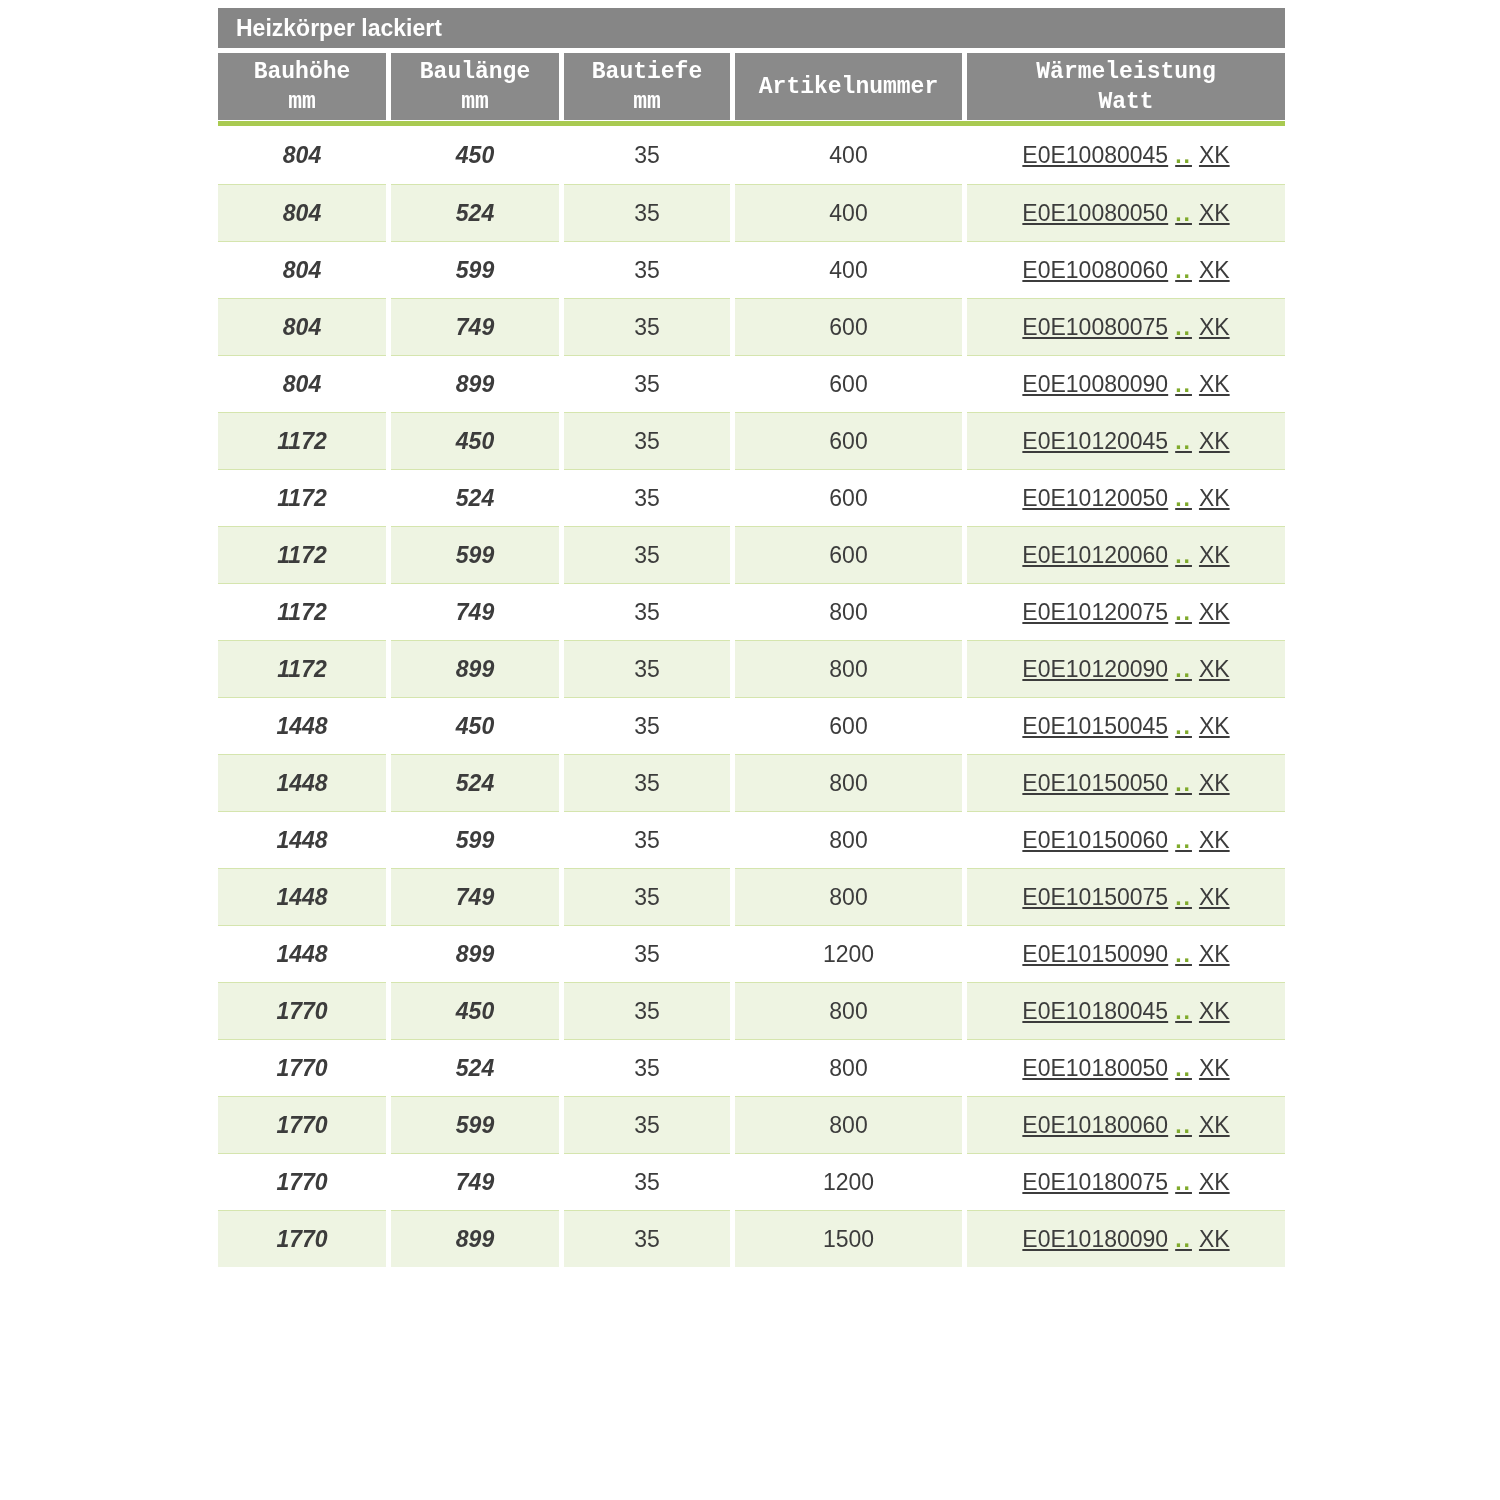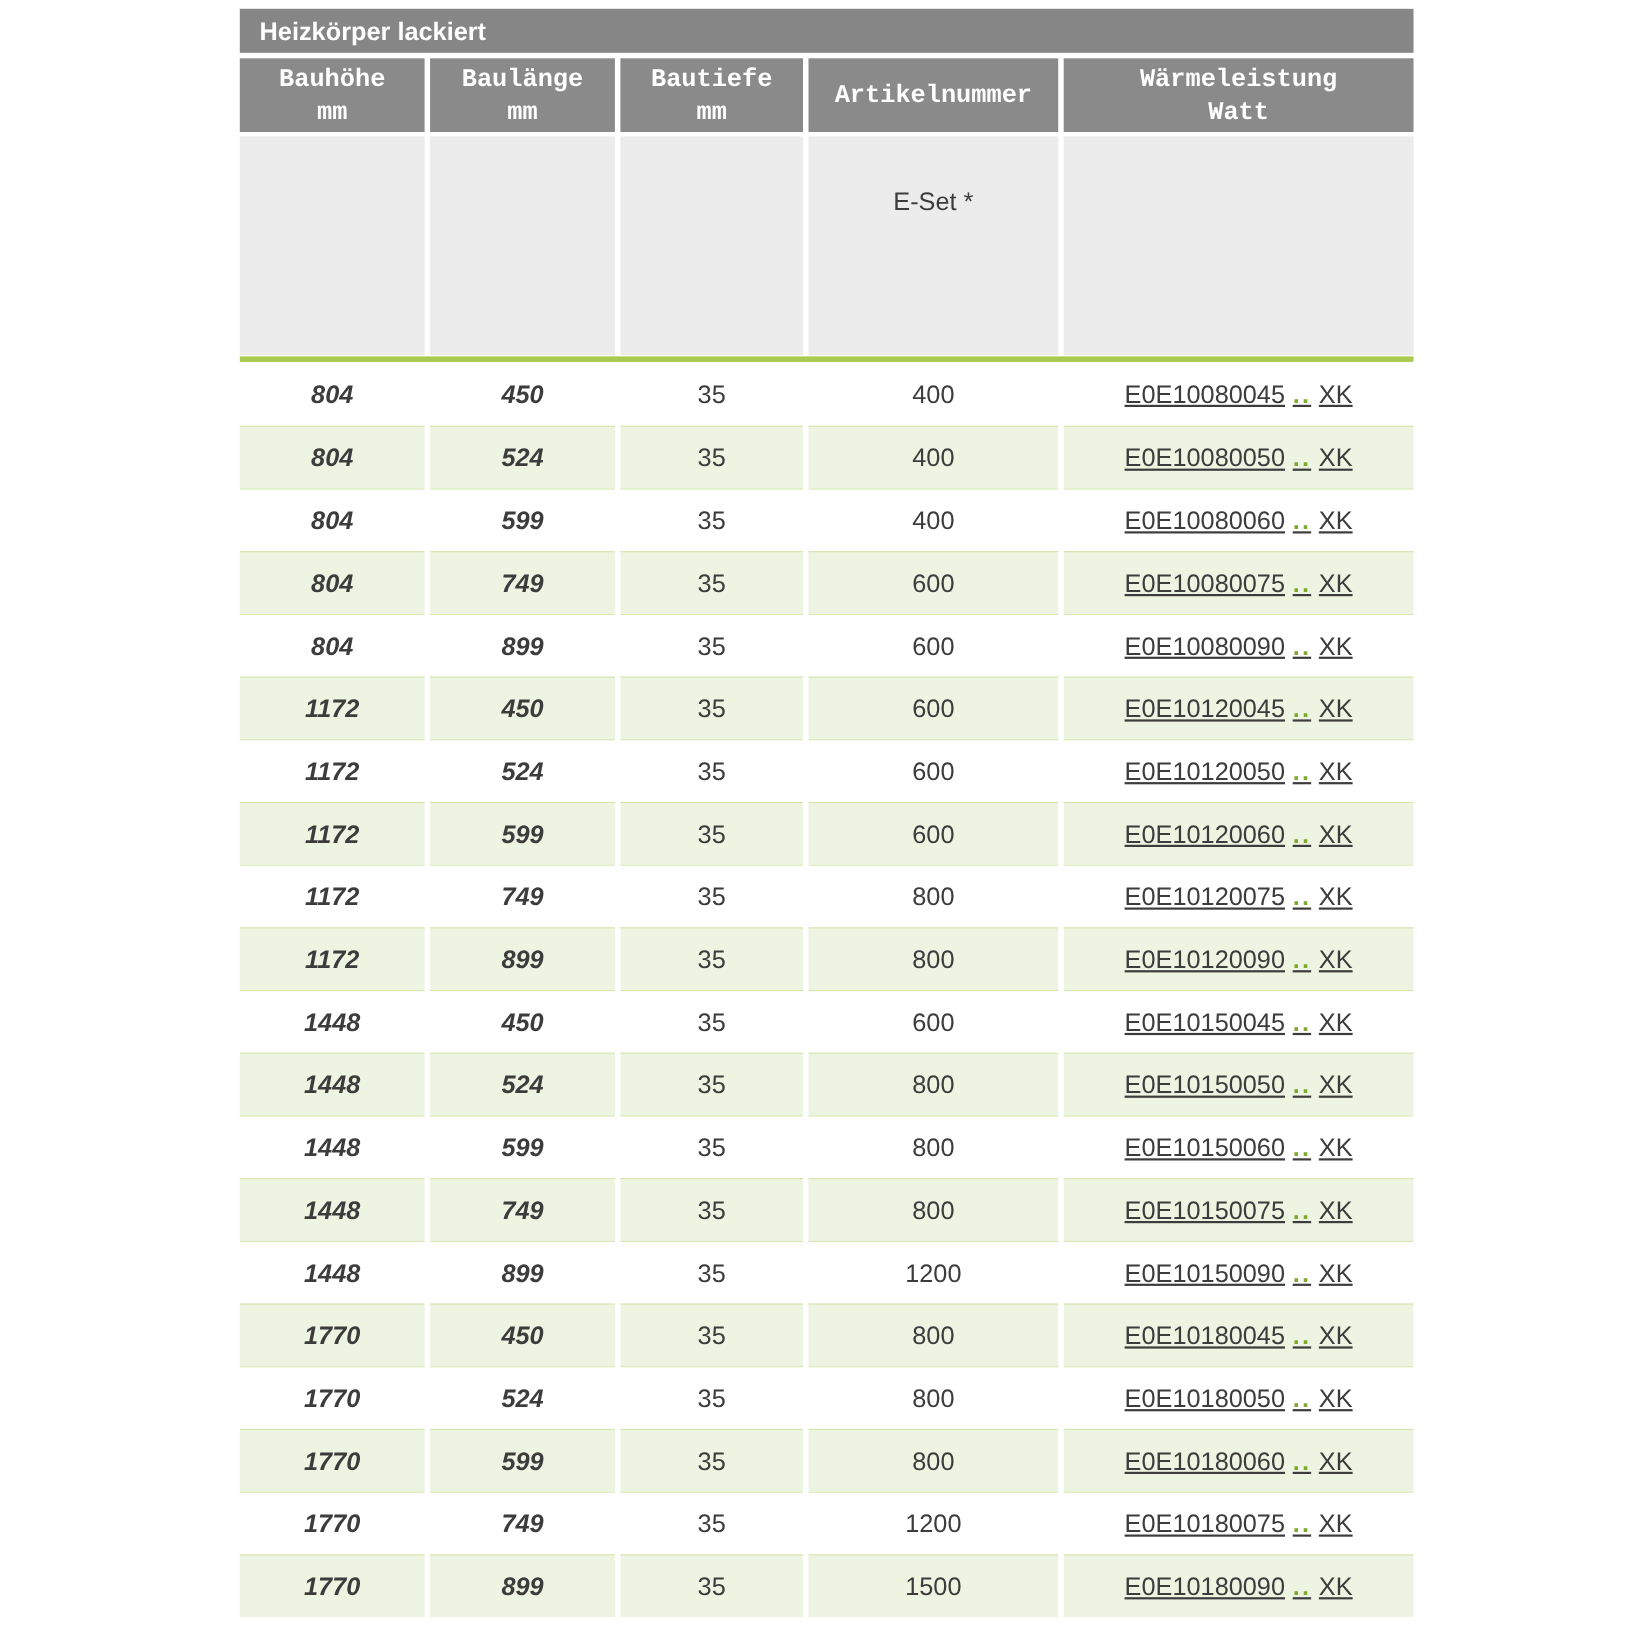--- a/index.html
+++ b/index.html
@@ -85,29 +85,20 @@
       <div class="hcell">
         <span>Artikelnummer</span>
         <span></span>
       </div>
       <div class="hcell">
         <span>Wärmeleistung</span>
         <span>Watt</span>
       </div>
     </div>
 
-    <div class="grid sub-header">
-      <div class="scell"></div>
-      <div class="scell"></div>
-      <div class="scell"></div>
-      <div class="scell eset">
-        <span>E-Set *</span>
-      </div>
-      <div class="scell"></div>
-    </div>
 
     <div class="divider"></div>
 
     <div class="tbody">
   <div class="grid row plain">
     <div class="cell b">804</div>
     <div class="cell b">450</div>
     <div class="cell">35</div>
     <div class="cell">400</div>
     <div class="cell art">

